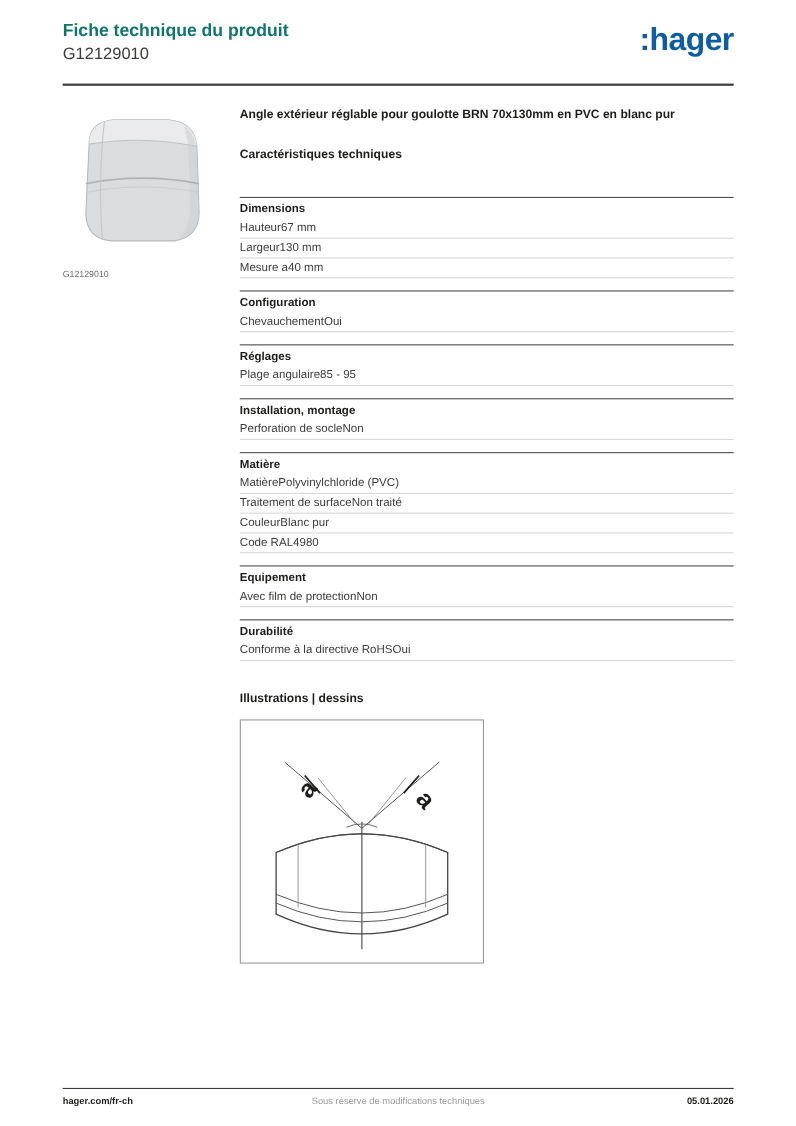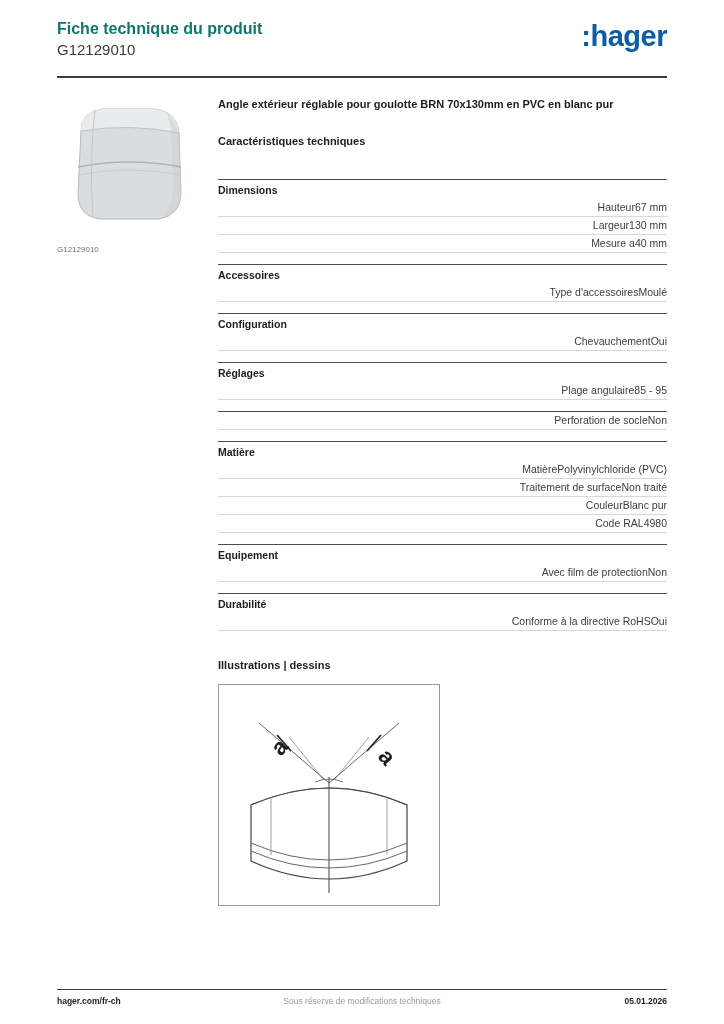--- a/index.html
+++ b/index.html
@@ -23,21 +23,21 @@
   .image-caption { position: absolute; left: 57px; top: 245px; font-size: 8px; color: #707070; }
 
   
   .right-col { position: absolute; left: 218px; top: 97px; width: 449px; }
   .product-title { font-size: 11px; font-weight: bold; line-height: 1.3; margin-bottom: 24px; }
   .char-heading  { font-size: 11px; font-weight: bold; margin-bottom: 32px; }
 
   .section { border-top: 1px solid #4d4d4d; margin-bottom: 11px; }
   .section-title { font-size: 10.5px; font-weight: bold; padding: 4px 0 3px 0; }
   .spec-row {
-    display: flex; justify-content: flex-end;
+    display: flex; justify-content: flex-start;
     font-size: 10.5px; color: #3c3c3b;
     padding: 2px 0 3px 0;
     border-bottom: 1px solid #d8d8d8;
   }
   .spec-label { text-align: left; }
   .spec-value { text-align: right; }
 
   .illus-heading { font-size: 11px; font-weight: bold; margin: 28px 0 13px 0; }
   .illus-box { width: 222px; height: 222px; border: 1px solid #9a9a9a; background: #fff; }
 
@@ -84,41 +84,35 @@
         <div class="spec-row">
           <span class="spec-label">Largeur</span>
           <span class="spec-value">130 mm</span>
         </div>
         <div class="spec-row">
           <span class="spec-label">Mesure a</span>
           <span class="spec-value">40 mm</span>
         </div>
       </div>
       <div class="section">
-        <div class="section-title">Accessoires</div>
-        <div class="spec-row">
-          <span class="spec-label">Type d'accessoires</span>
-          <span class="spec-value">Moulé</span>
-        </div>
-      </div>
-      <div class="section">
         <div class="section-title">Configuration</div>
         <div class="spec-row">
           <span class="spec-label">Chevauchement</span>
           <span class="spec-value">Oui</span>
         </div>
       </div>
       <div class="section">
         <div class="section-title">Réglages</div>
         <div class="spec-row">
           <span class="spec-label">Plage angulaire</span>
           <span class="spec-value">85 - 95</span>
         </div>
       </div>
       <div class="section">
+        <div class="section-title">Installation, montage</div>
         <div class="spec-row">
           <span class="spec-label">Perforation de socle</span>
           <span class="spec-value">Non</span>
         </div>
       </div>
       <div class="section">
         <div class="section-title">Matière</div>
         <div class="spec-row">
           <span class="spec-label">Matière</span>
           <span class="spec-value">Polyvinylchloride (PVC)</span>

